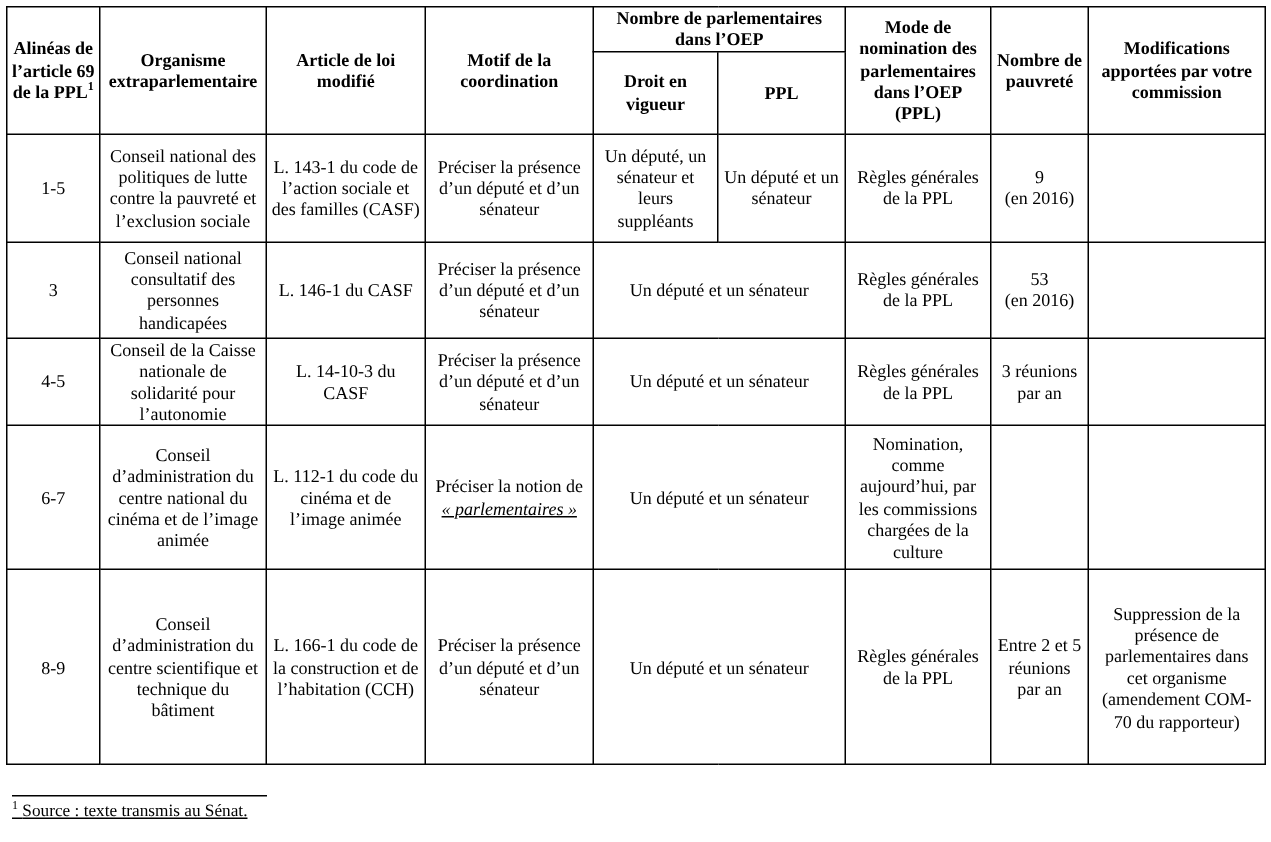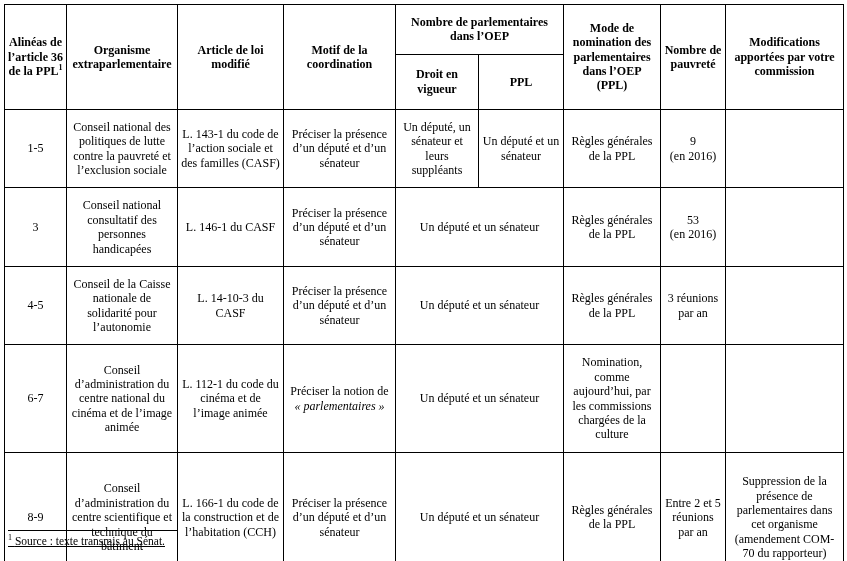--- a/index.html
+++ b/index.html
@@ -15,35 +15,35 @@
   table.oep {
     position: absolute; left: 4px; top: 4px;
     width: 839px;
     border-collapse: collapse;
     table-layout: fixed;
   }
   .oep th, .oep td {
     border: 1px solid #000000;
     text-align: center;
     vertical-align: middle;
-    padding: 10px 3px;
+    padding: 0 3px;
     font-size: 12px;
     line-height: 1.2;
     overflow: hidden;
   }
   .oep th { font-weight: bold; }
   tr.h-top  { height: 28px; }
   tr.h-sub  { height: 55px; }
   tr.r1 { height: 72px; }
   tr.r2 { height: 64px; }
   tr.r3 { height: 58px; }
   tr.r4 { height: 96px; }
   tr.r5 { height: 130px; }
   td.pre { white-space: pre-line; }
-  .italic { font-style: italic; }
+  .italic { font-style: italic; text-decoration: underline; }
   td.bold { font-weight: normal; }
   sup { font-size: 8px; line-height: 0; }
 
   .footnote { position: absolute; left: 8px; top: 530px; width: 400px; }
   .footnote-rule { width: 170px; height: 0; border-top: 1px solid #000; margin-bottom: 4px; }
   .footnote-text { font-size: 11.5px; text-decoration: underline; }
 </style>
 </head>
 <body>
 
@@ -56,21 +56,21 @@
         <col style="width:106px">
       <col style="width:112px">
         <col style="width:83px">
         <col style="width:85px">
       <col style="width:97px">
         <col style="width:65px">
         <col style="width:118px">
     </colgroup>
     <thead>
       <tr class="h-top">
-        <th rowspan="2"><span>Alinéas de l’article 36 de la PPL</span><sup>1</sup></th>
+        <th rowspan="2"><span>Alinéas de l’article 69 de la PPL</span><sup>1</sup></th>
         <th rowspan="2">Organisme extraparlementaire</th>
         <th rowspan="2">Article de loi modifié</th>
         <th rowspan="2">Motif de la coordination</th>
         <th colspan="2">Nombre de parlementaires dans l’OEP</th>
         <th rowspan="2">Mode de nomination des parlementaires dans l’OEP (PPL)</th>
         <th rowspan="2">Nombre de pauvreté</th>
         <th rowspan="2">Modifications apportées par votre commission</th>
       </tr>
       <tr class="h-sub">
         <th>Droit en vigueur</th>

